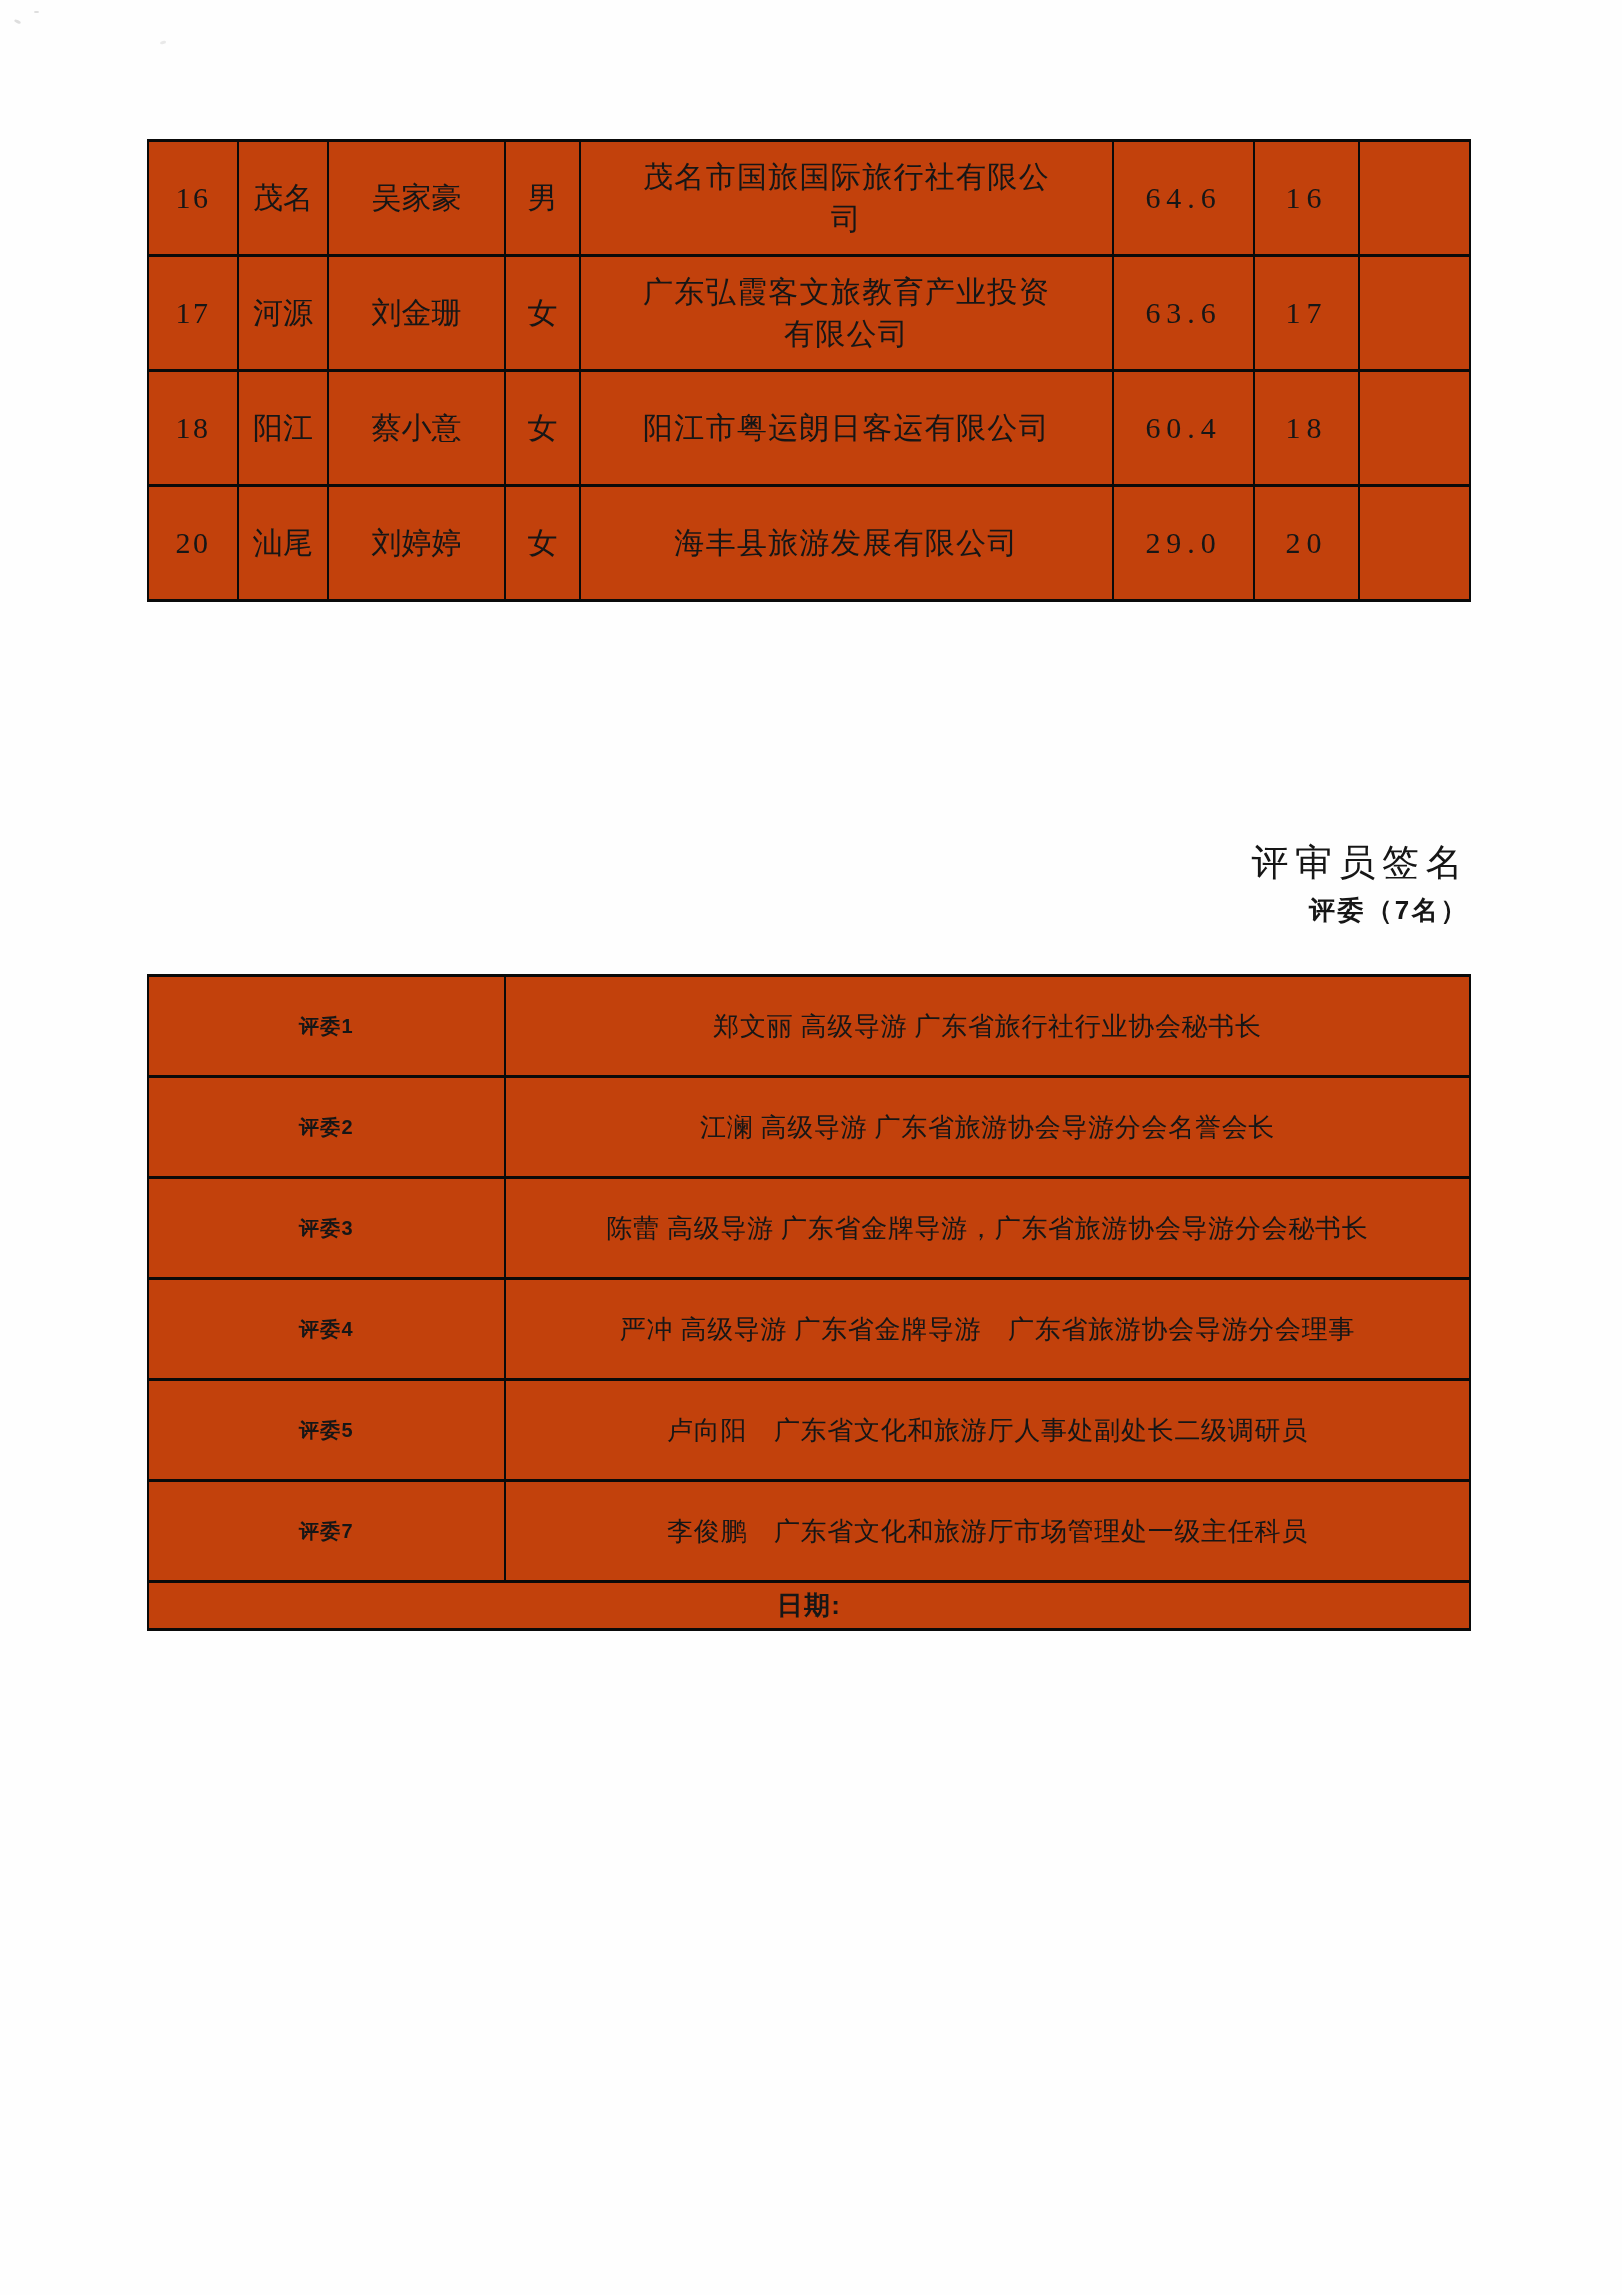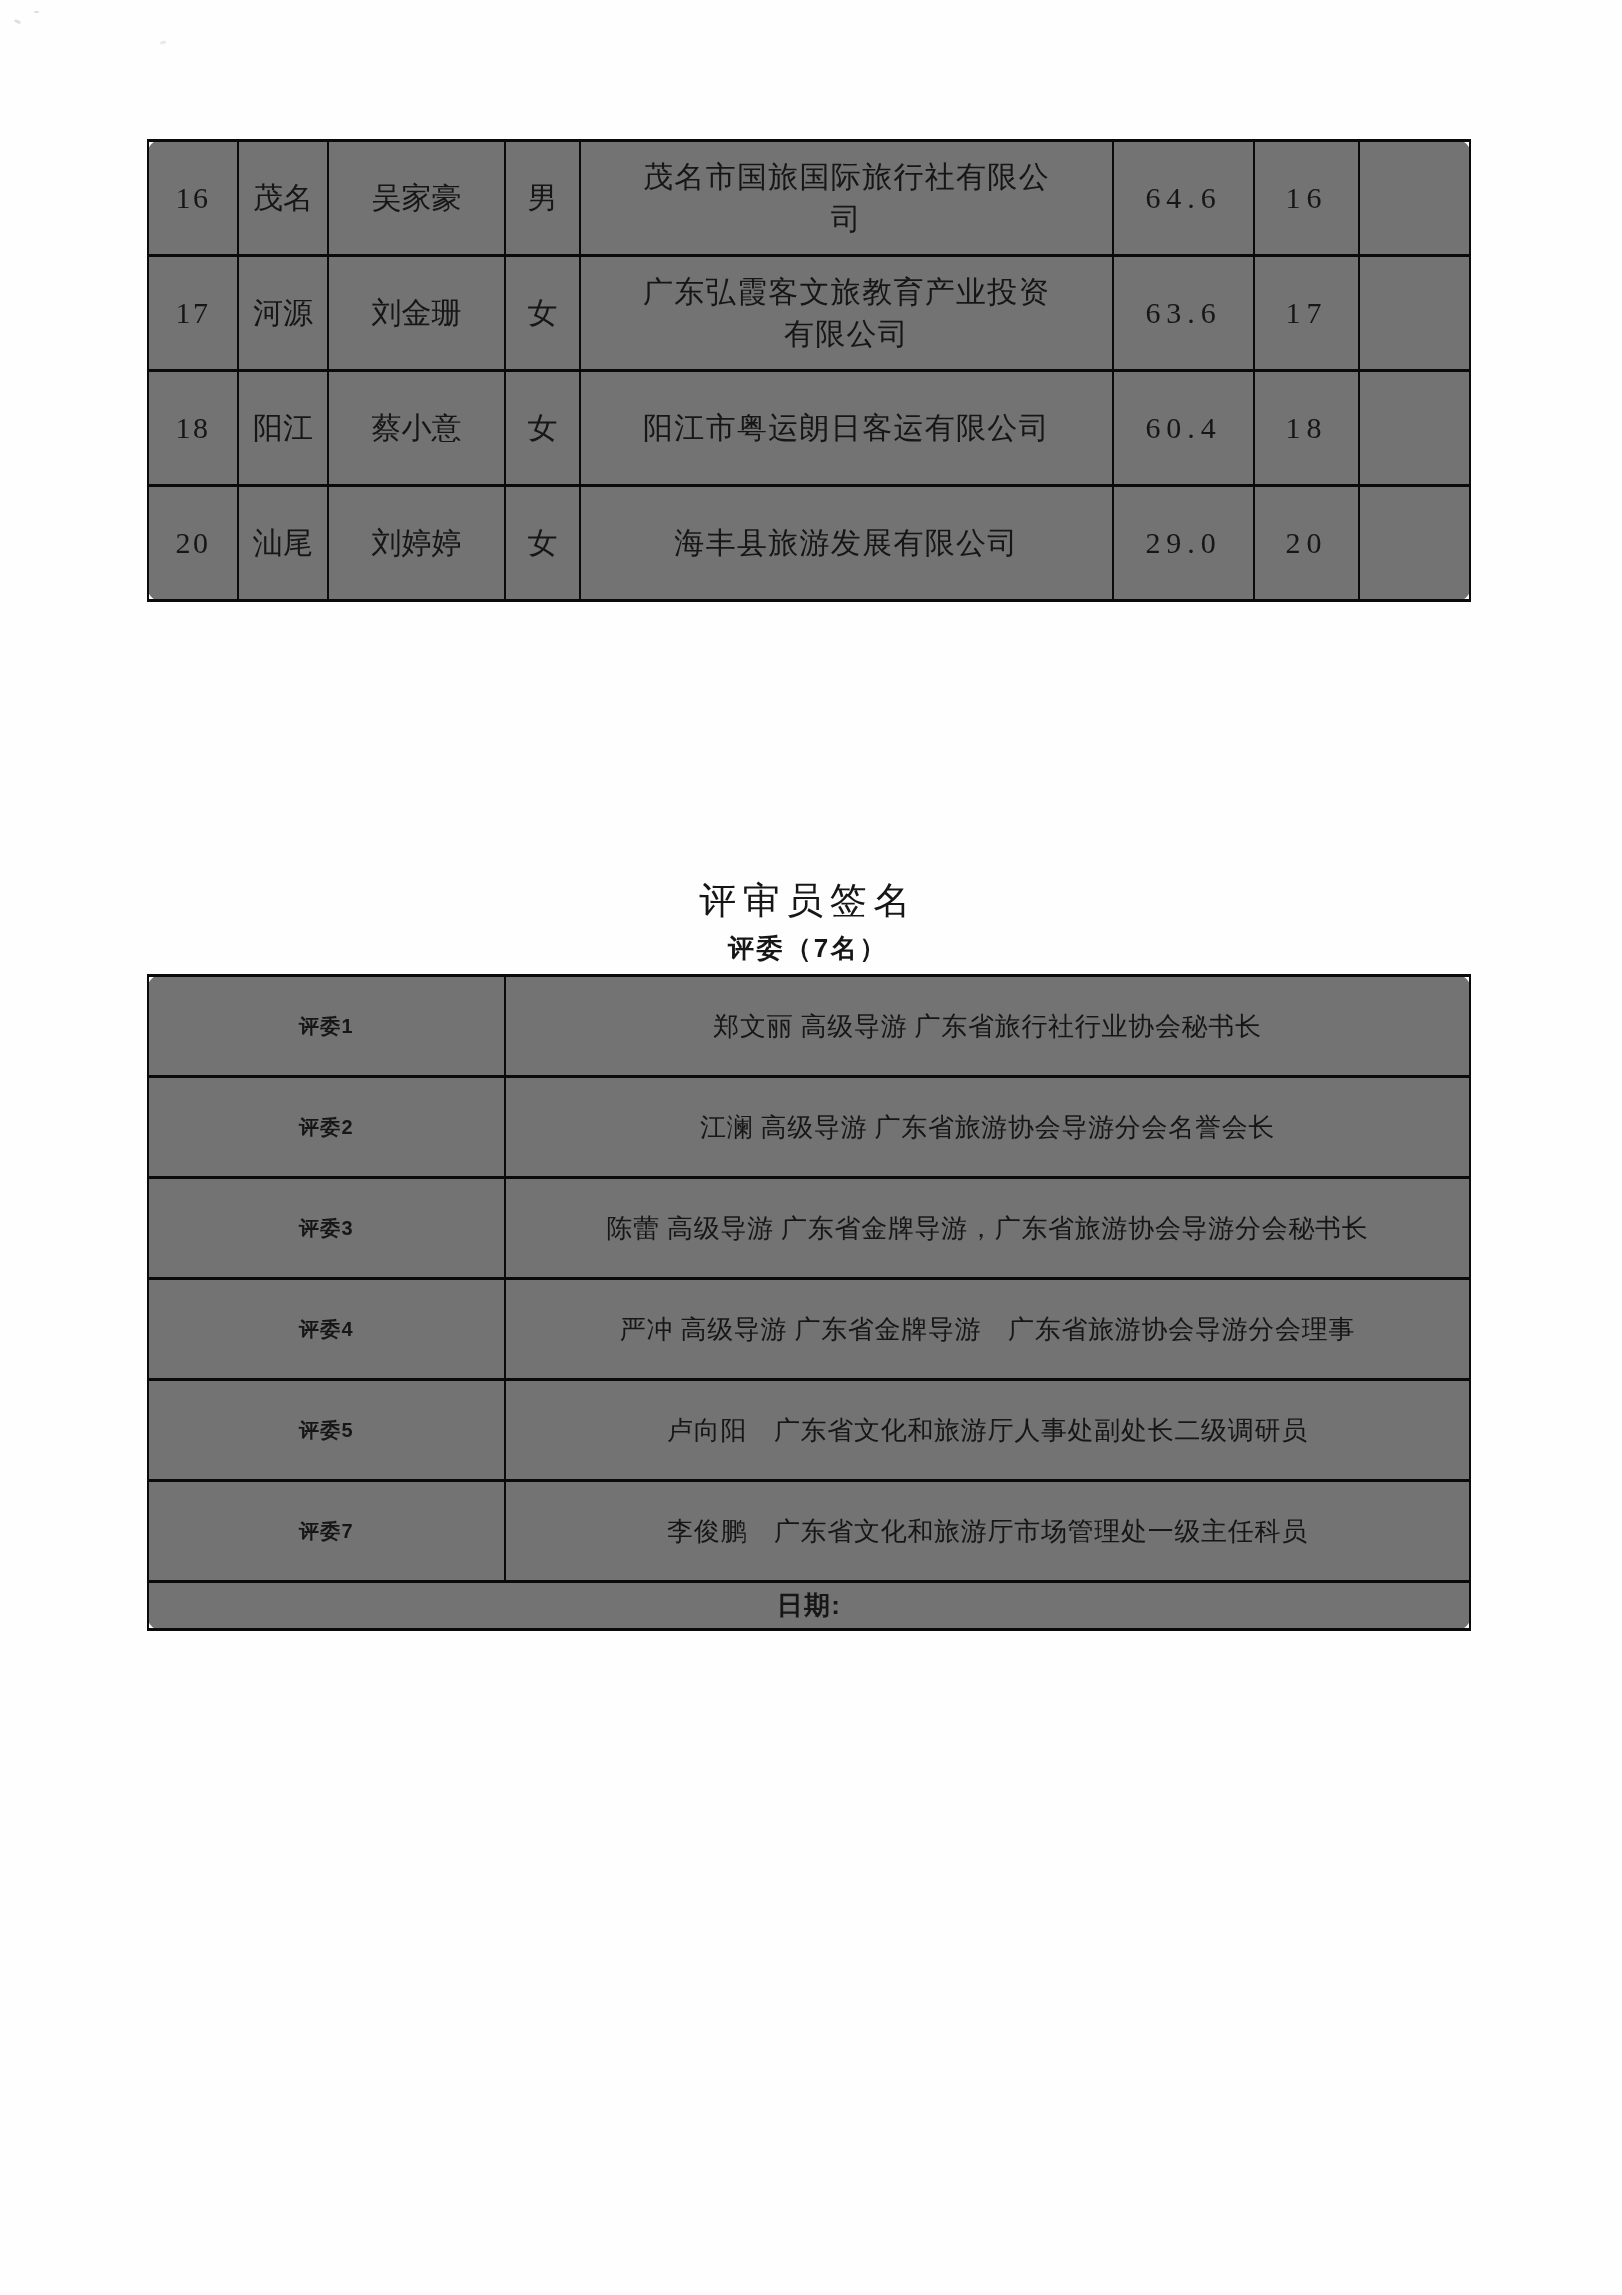--- a/index.html
+++ b/index.html
@@ -13,21 +13,21 @@
     background: #fefefe;
     overflow: hidden;
   }
 
   
   .speck { position: absolute; background: #b9b9b9; border-radius: 50%; opacity: .45; }
   .speck.s1 { left: 14.4px;  top: 19.6px;  width: 6.5px; height: 3.3px; transform: rotate(25deg); }
   .speck.s2 { left: 34px;  top: 10.5px;  width: 4.6px;  height: 2.6px; }
   .speck.s3 { left: 160px; top: 41px;  width: 5.9px;  height: 2.6px; transform: rotate(-15deg); opacity:.3; }
 
-  table { border-collapse: collapse; table-layout: fixed; position: absolute; background: #737373; border-radius: 16px; }
+  table { border-collapse: collapse; table-layout: fixed; position: absolute; background: #c2410c; }
   td {
     border-left: 2px solid #0a0a0a;
     border-right: 2px solid #0a0a0a;
     border-top: 3.3px solid #0a0a0a;
     border-bottom: 3.3px solid #0a0a0a;
     text-align: center;
     vertical-align: middle;
     overflow: hidden;
   }
 
@@ -44,22 +44,21 @@
     padding: 9px 60px;
     line-height: 42px;
     word-break: break-all;
   }
 
   
   .centerband {
     position: absolute;
     left: 147px;
     width: 1322px;
-    text-align: center;
-    margin-top: 38px;
+    text-align: right;
   }
   .doc-title {
     top: 838px;
     font-size: 37px;
     letter-spacing: 6.5px;
     font-weight: 400;
   }
   .doc-subtitle {
     top: 893px;
     font-family: "Liberation Sans", "DejaVu Sans", sans-serif;

